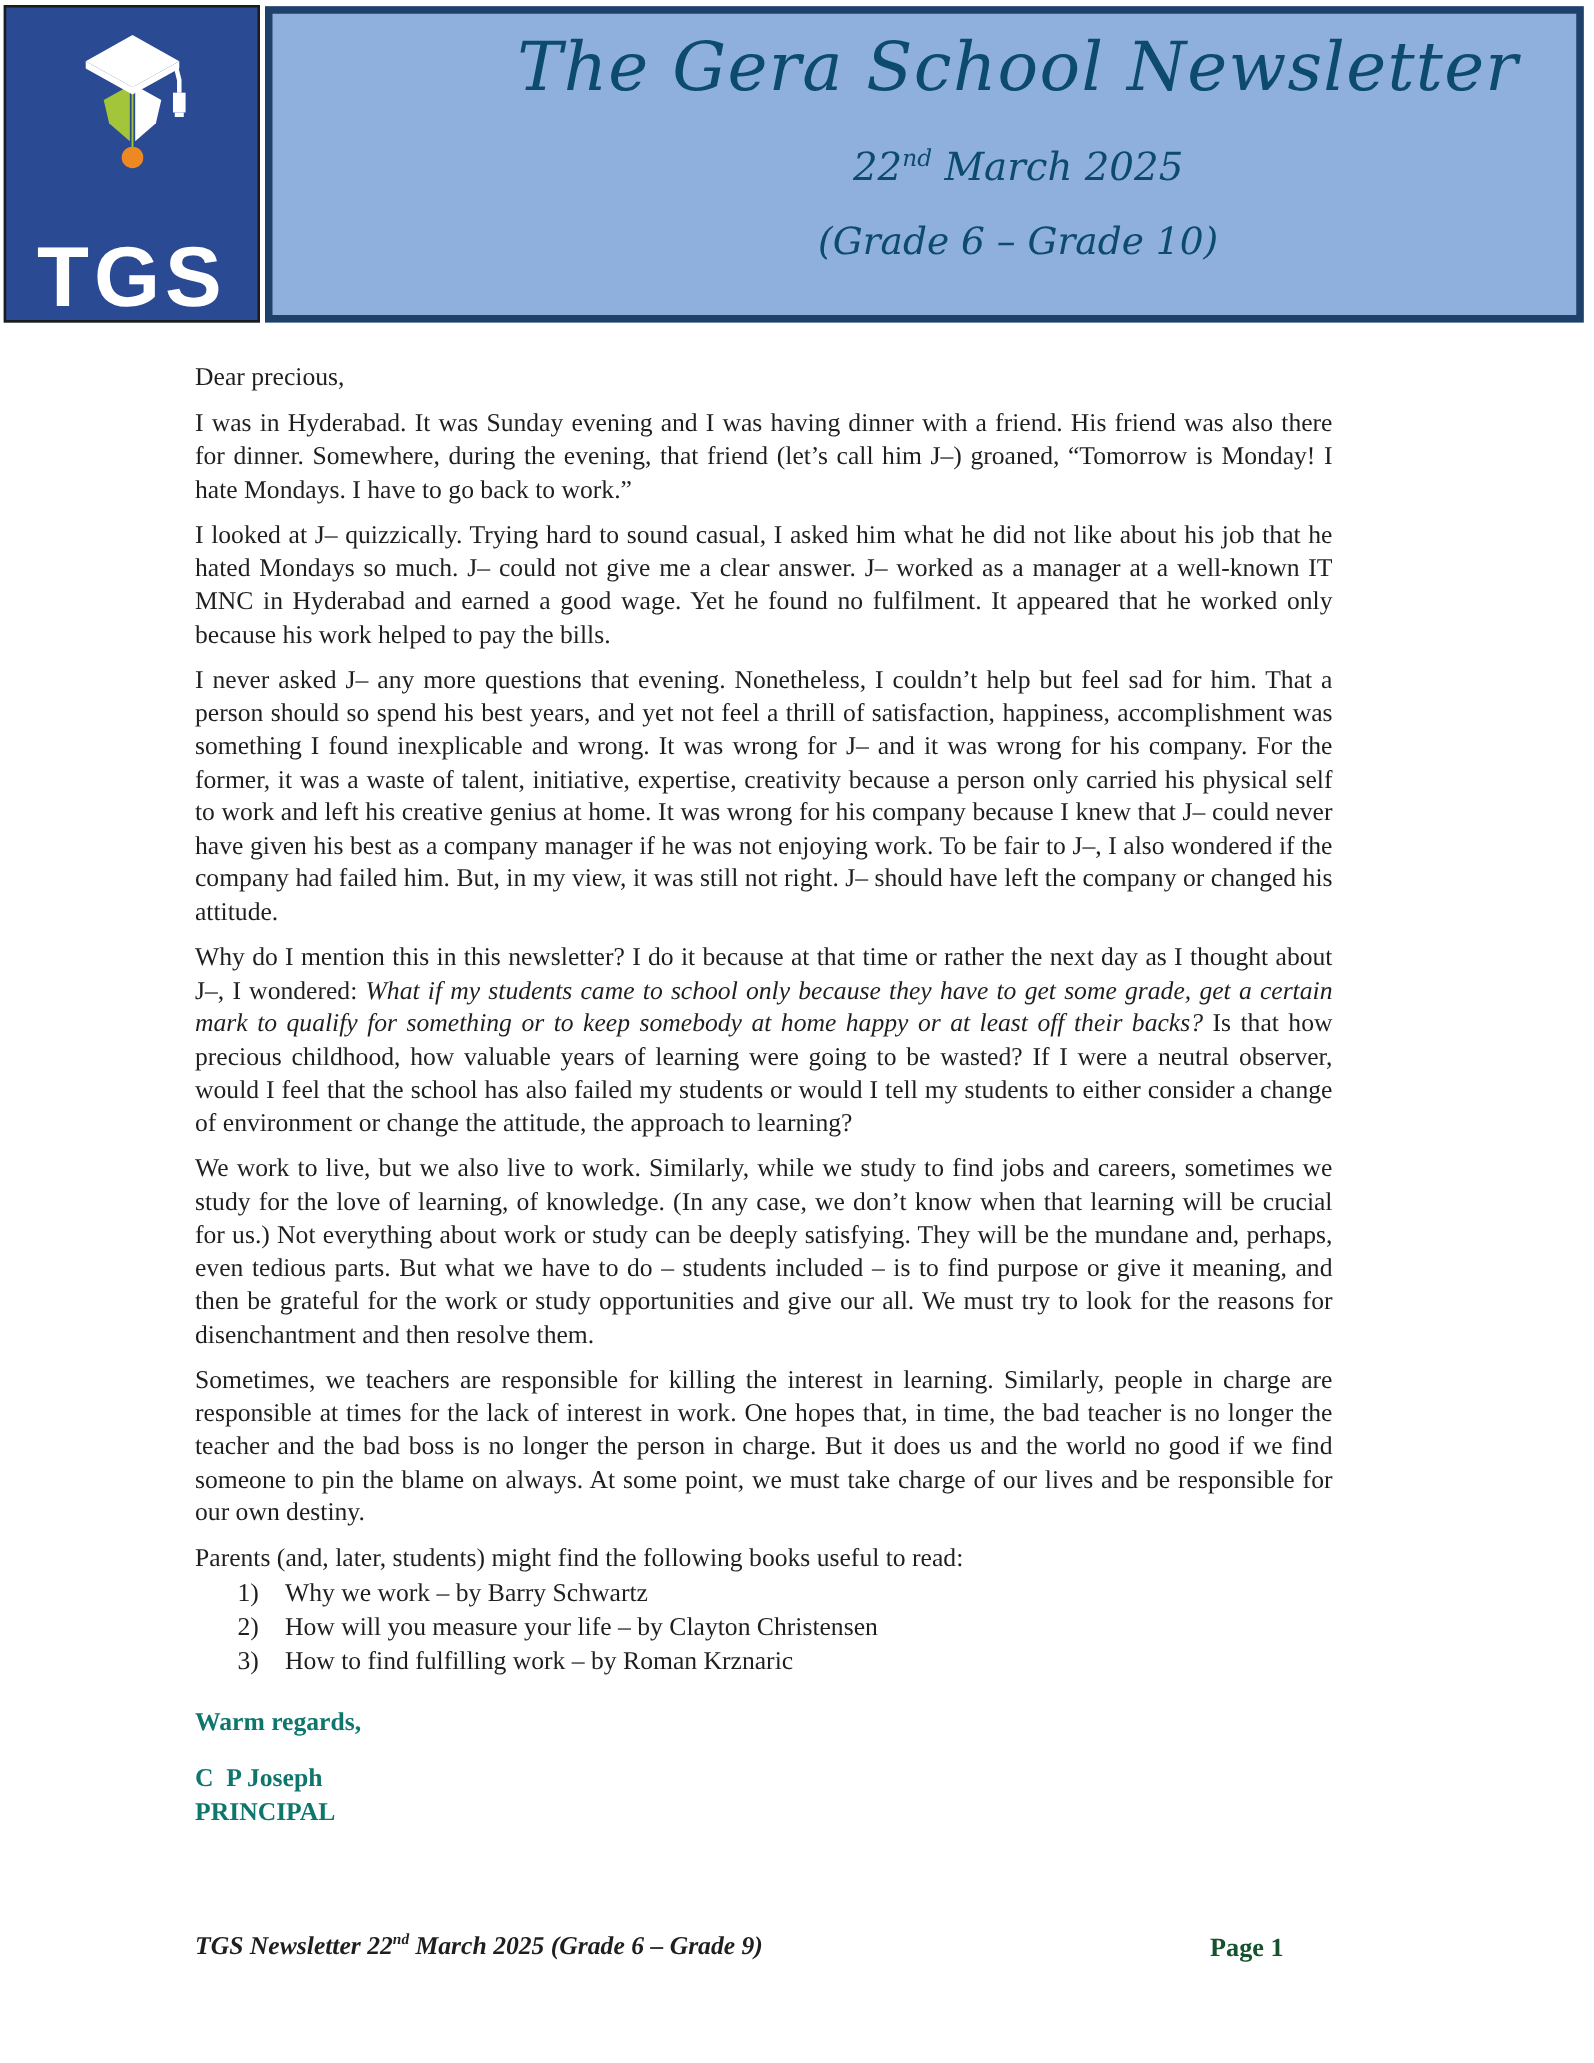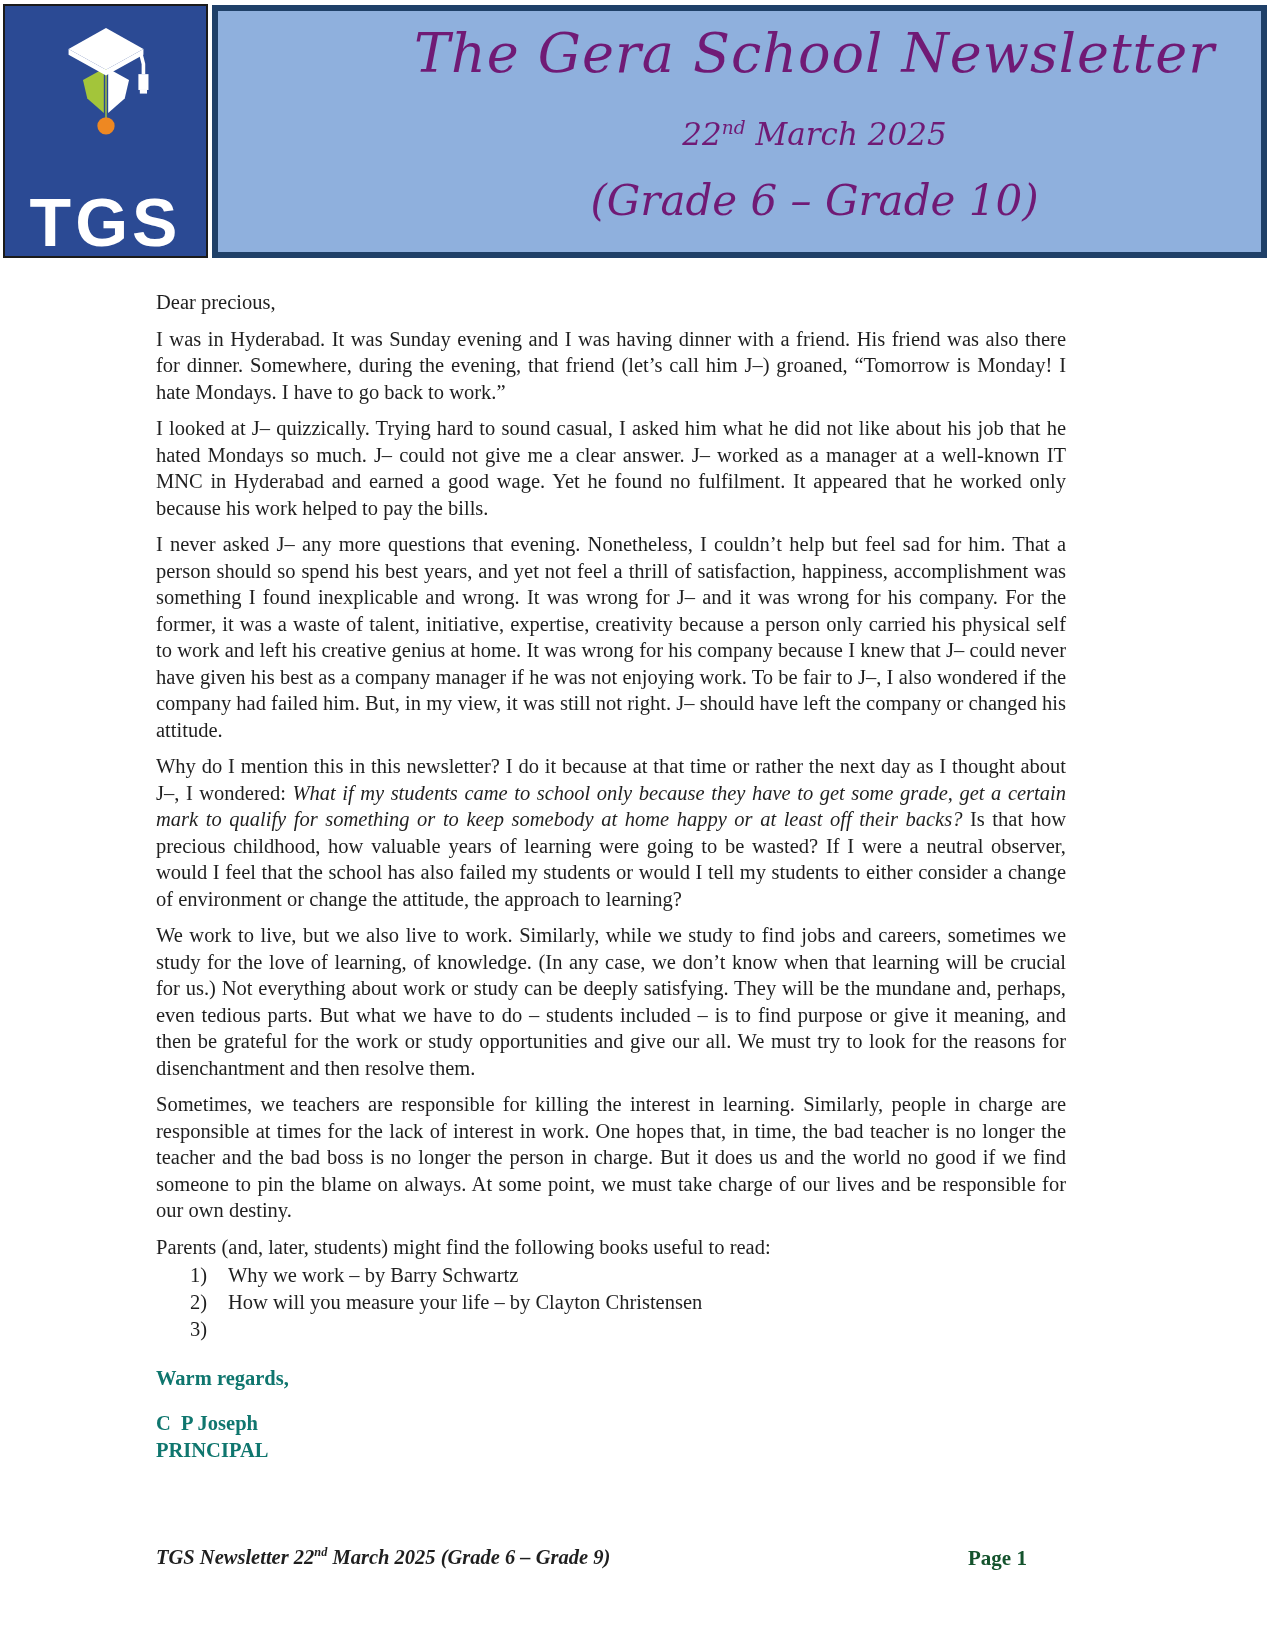--- a/index.html
+++ b/index.html
@@ -17,37 +17,37 @@
     position:absolute;left:212px;top:5px;width:1055px;height:253px;
     box-sizing:border-box;
     background:#8FB0DD;
     border:6px solid #1F4068;
   }
   .banner-inner{
     height:100%;
     display:flex;flex-direction:column;align-items:center;
     font-family:"DejaVu Serif", serif;
     font-style:italic;
-    color:#701a75;
+    color:#0c4a6e;
     padding-left:150px; 
     box-sizing:border-box;
   }
   .banner-title{
     margin-top:8px;
     font-size:54px;line-height:1.28;
     letter-spacing:1px;
     white-space:nowrap;
   }
   .banner-date{
     margin-top:26px;
     font-size:31px;line-height:1.3;white-space:nowrap;
   }
   .banner-grades{
     margin-top:20px;
-    font-size:42px;line-height:1.3;white-space:nowrap;
+    font-size:30px;line-height:1.3;white-space:nowrap;
   }
   sup{font-size:0.6em;vertical-align:super;line-height:0;}
 
   
   .logo{
     position:absolute;left:3px;top:4px;width:205px;height:254px;
     box-sizing:border-box;
     background:#2B4A94;
     border:2px solid #1b1b1b;
     display:flex;flex-direction:column;align-items:center;gap:35px;
@@ -135,20 +135,21 @@
         <li class="book-item">
           <span class="book-num">1)</span>
           <span>Why we work – by Barry Schwartz</span>
         </li>
         <li class="book-item">
           <span class="book-num">2)</span>
           <span>How will you measure your life – by Clayton Christensen</span>
         </li>
         <li class="book-item">
           <span class="book-num">3)</span>
+          <span>How to find fulfilling work – by Roman Krznaric</span>
         </li>
       </ol>
     <p class="purple closing">Warm regards,</p>
     <p class="purple sig">C  P Joseph</p>
     <p class="purple sig">PRINCIPAL</p>
   </div>
 
   <div class="footer-left"><span>TGS Newsletter 22</span><sup>nd</sup><span> March 2025 (Grade 6 – Grade 9)</span></div>
   <div class="footer-page">Page 1</div>
 

